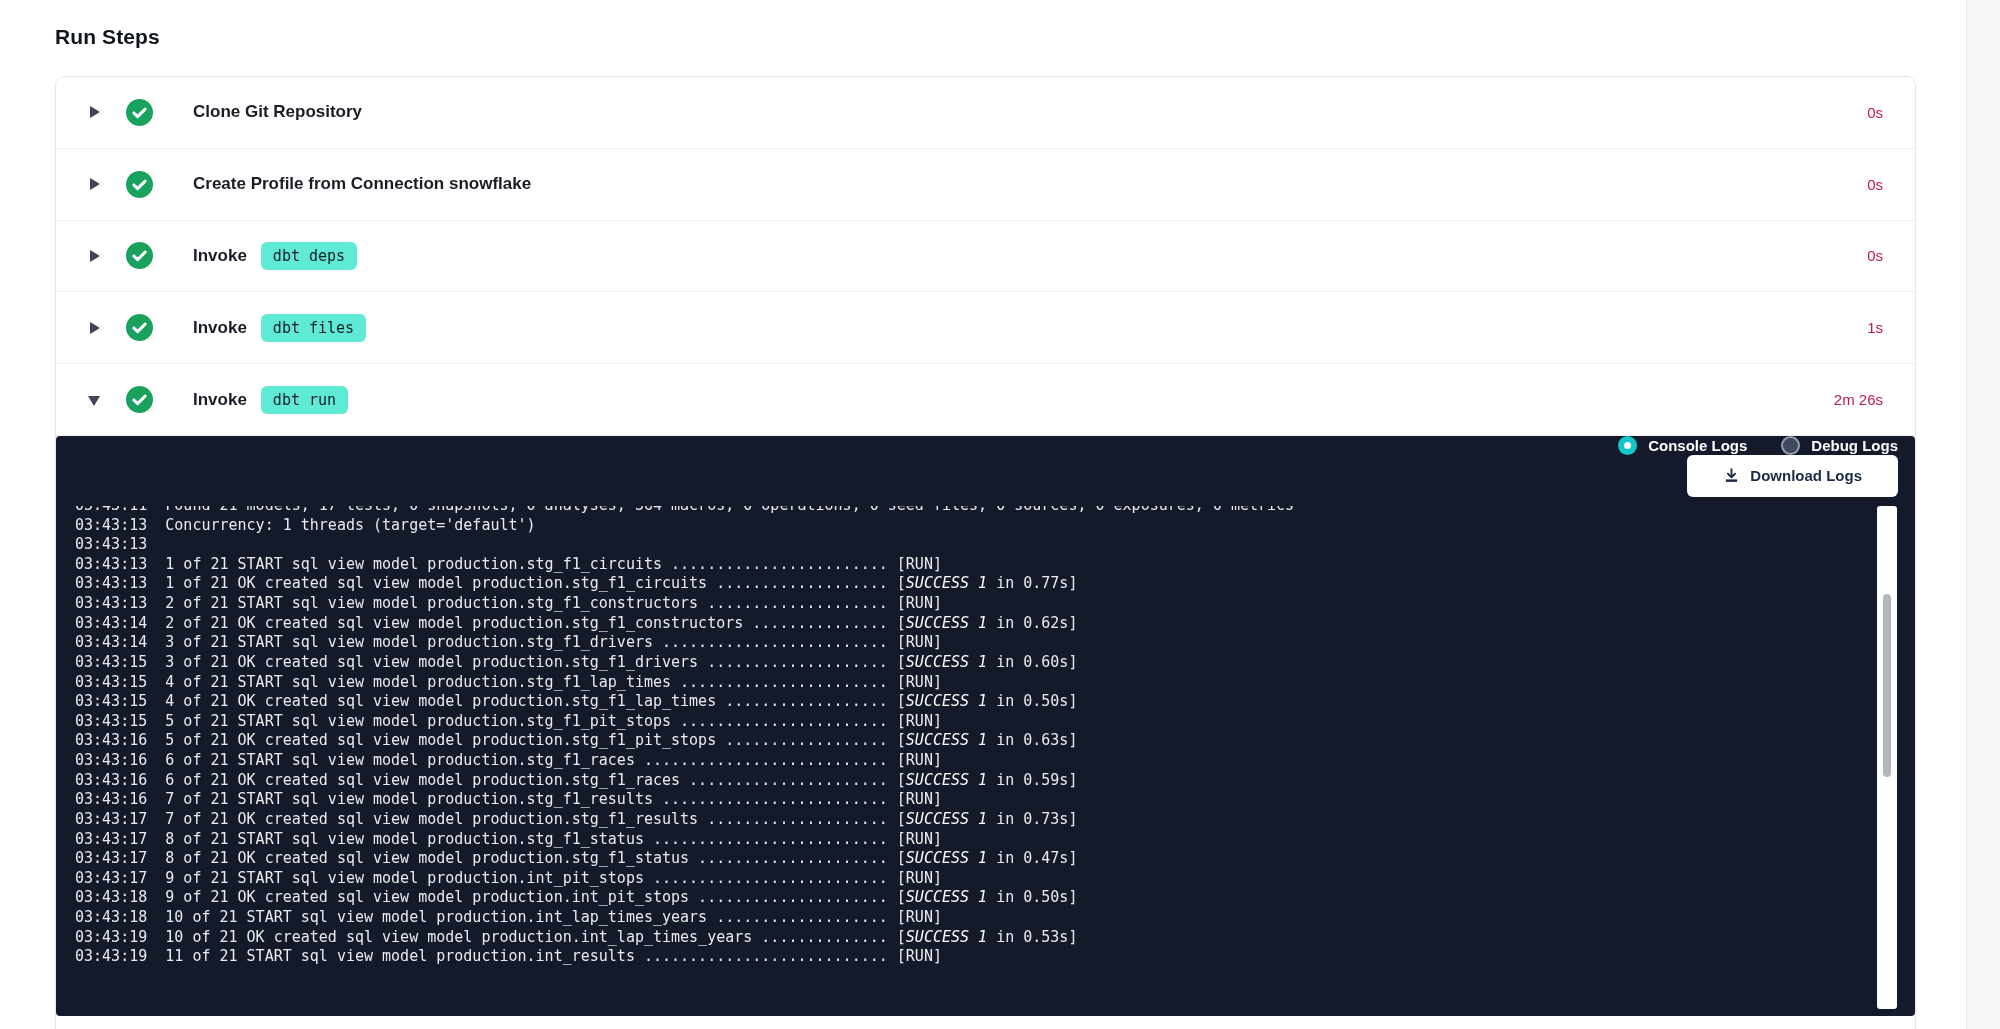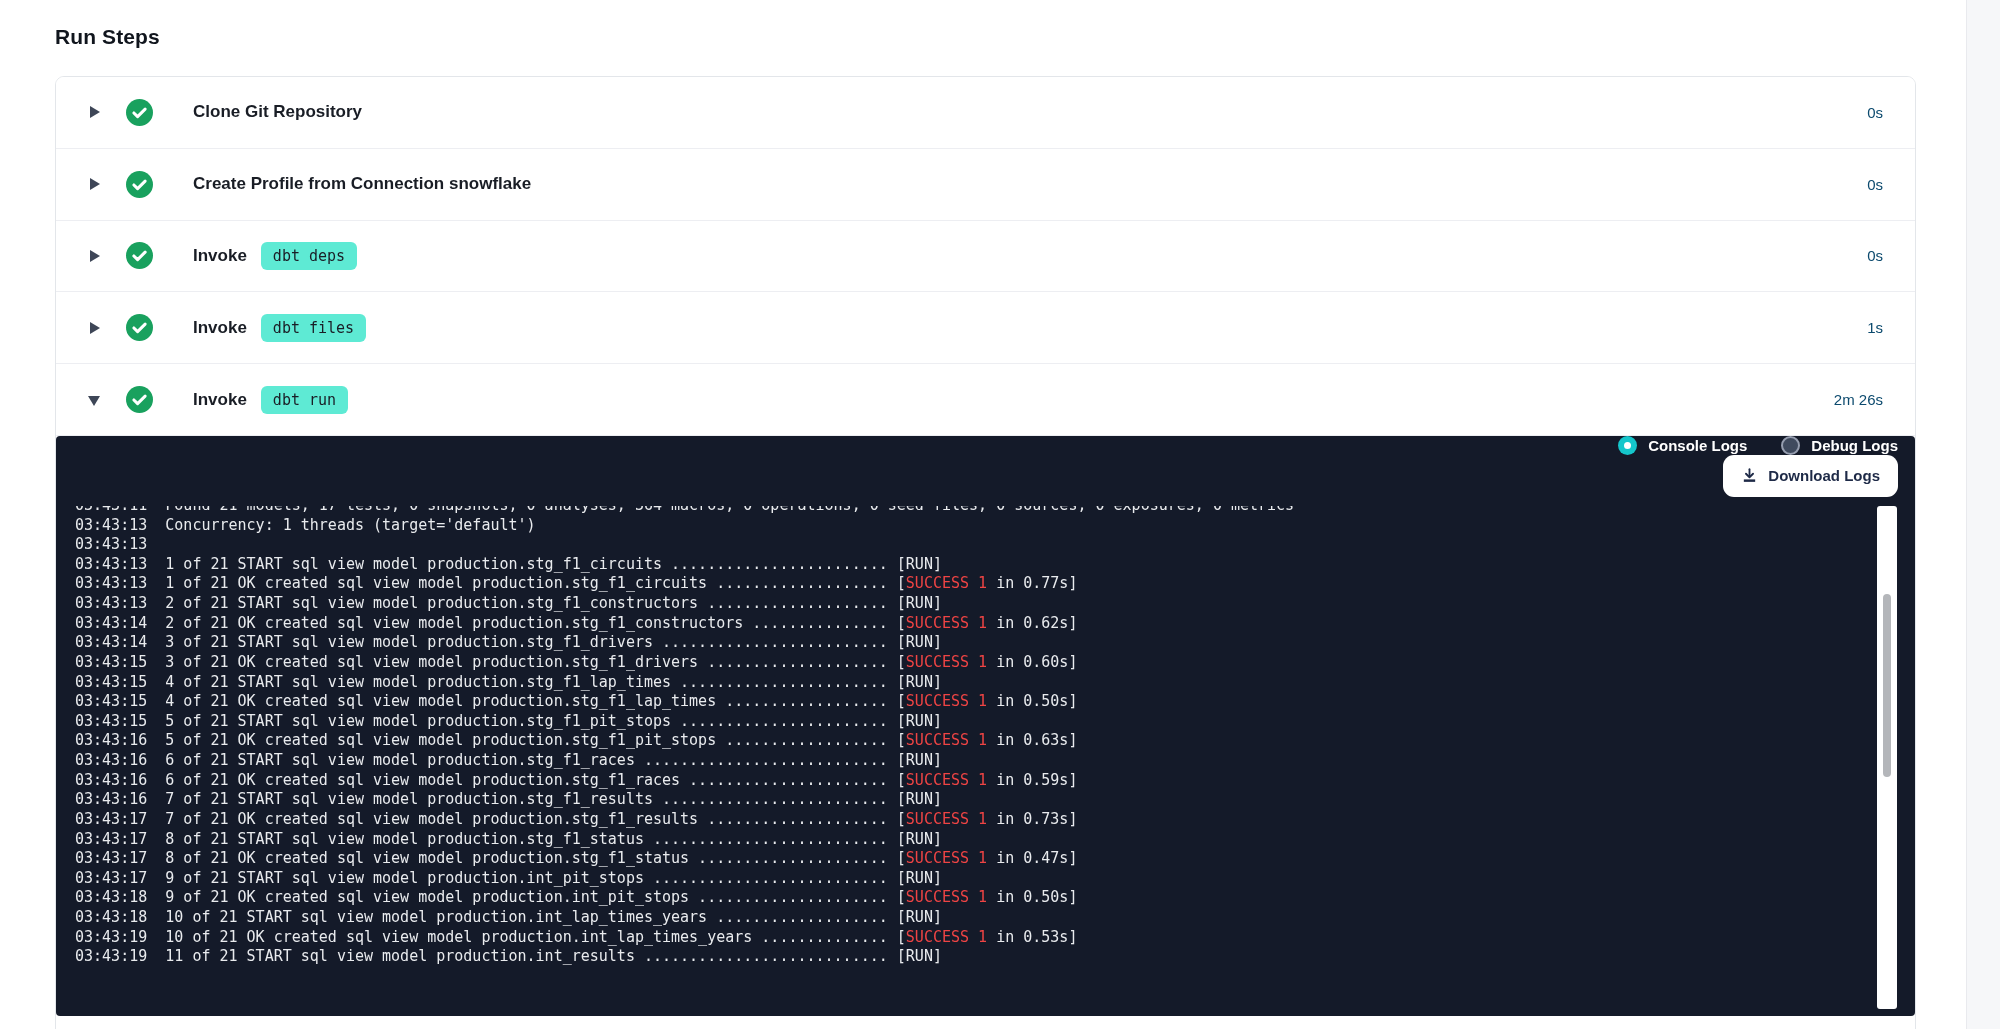--- a/index.html
+++ b/index.html
@@ -55,21 +55,21 @@
   }
   .cmd-badge {
     margin-left: 14px;
     background: #5eead4; color: #1a1e26;
     font-family: "DejaVu Sans Mono", monospace;
     font-size: 15px;
     padding: 5px 12px; border-radius: 6px;
   }
   .duration {
     margin-left: auto;
-    font-size: 15px; color: #0c4a6e;
+    font-size: 15px; color: #be185d;
   }
 
   
   .console-panel {
     position: relative;
     height: 580px;
     background: #141a29;
     border-radius: 4px;
   }
   .console-header {
@@ -89,40 +89,40 @@
     content: ""; position: absolute; left: 6px; top: 6px;
     width: 7px; height: 7px; border-radius: 50%; background: #ffffff;
   }
   .radio-circle.unselected { background: #3f4a5e; border: 2px solid #959daf; }
   .radio-label { color: #ffffff; font-size: 15px; font-weight: 700; }
 
   .download-btn {
     margin-left: auto;
     display: flex; align-items: center; gap: 10px;
     background: #ffffff; color: #1e2a47;
-    border: none; border-radius: 11px;
-    height: 42px; padding: 0 18px;
+    border: none; border-radius: 6px;
+    height: 42px; padding: 0 36px;
     font-family: "Liberation Sans", sans-serif;
     font-size: 15px; font-weight: 700;
     cursor: pointer;
   }
 
   .log-viewport {
     position: absolute; left: 0; top: 70px; right: 0; bottom: 0;
     overflow: hidden;
   }
   .log-content {
     margin-top: -10px;
     padding-left: 19px;
     font-family: "DejaVu Sans Mono", monospace;
     font-size: 15px;
     color: #e9ebee;
   }
   .log-line { height: 19.63px; line-height: 19.63px; white-space: pre; }
-  .log-line .ok { color: #ef4444; }
+  .log-line .ok { color: #ffffff; font-style: italic; }
 
   .scrollbar-track {
     position: absolute; right: 18px; top: 0; width: 20px; height: 503px;
     background: #ffffff; border-radius: 3px;
   }
   .scrollbar-thumb {
     position: absolute; left: 6px; top: 88px; width: 8px; height: 183px;
     background: #b4b6ba; border-radius: 4px;
   }
 </style>

